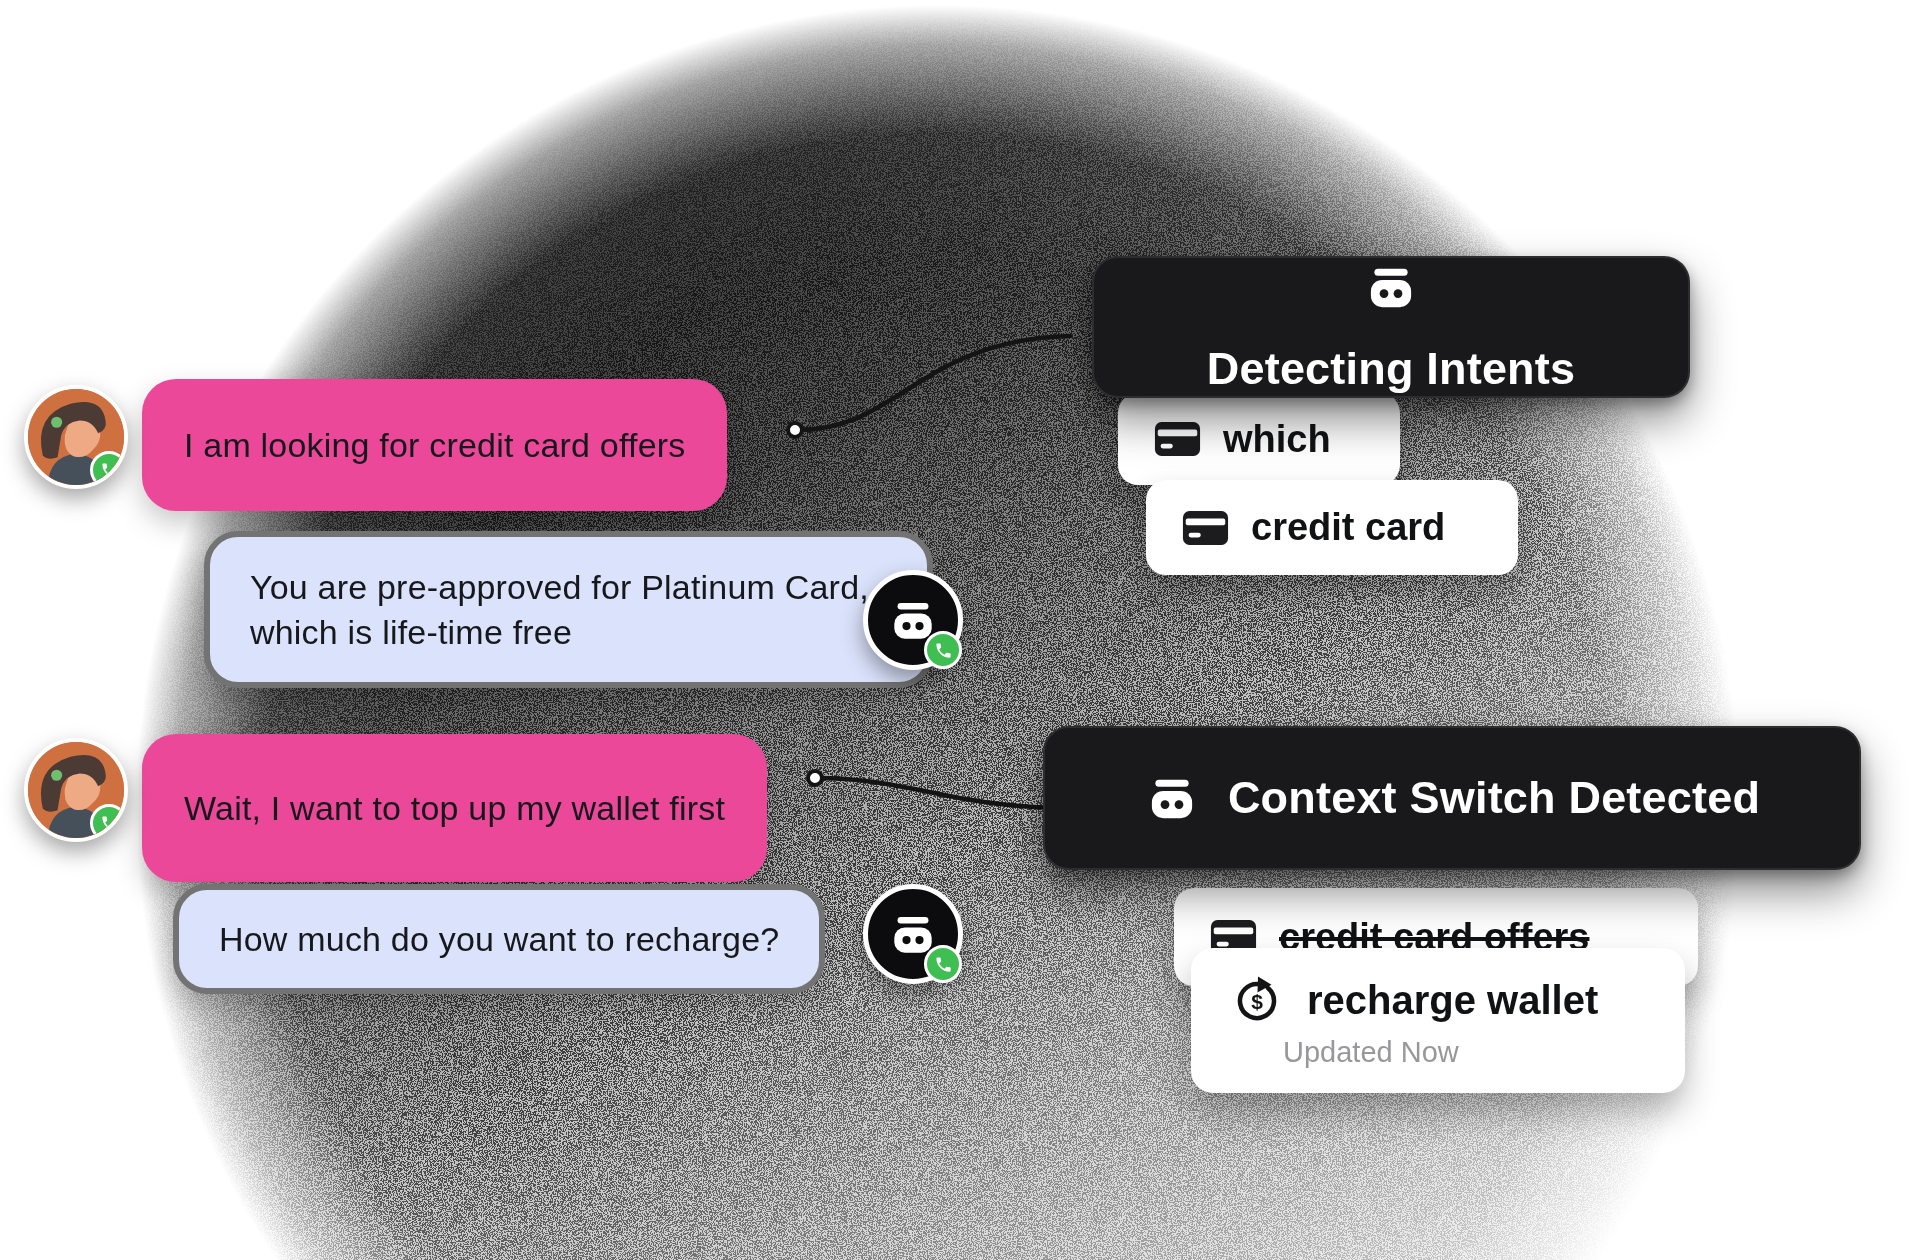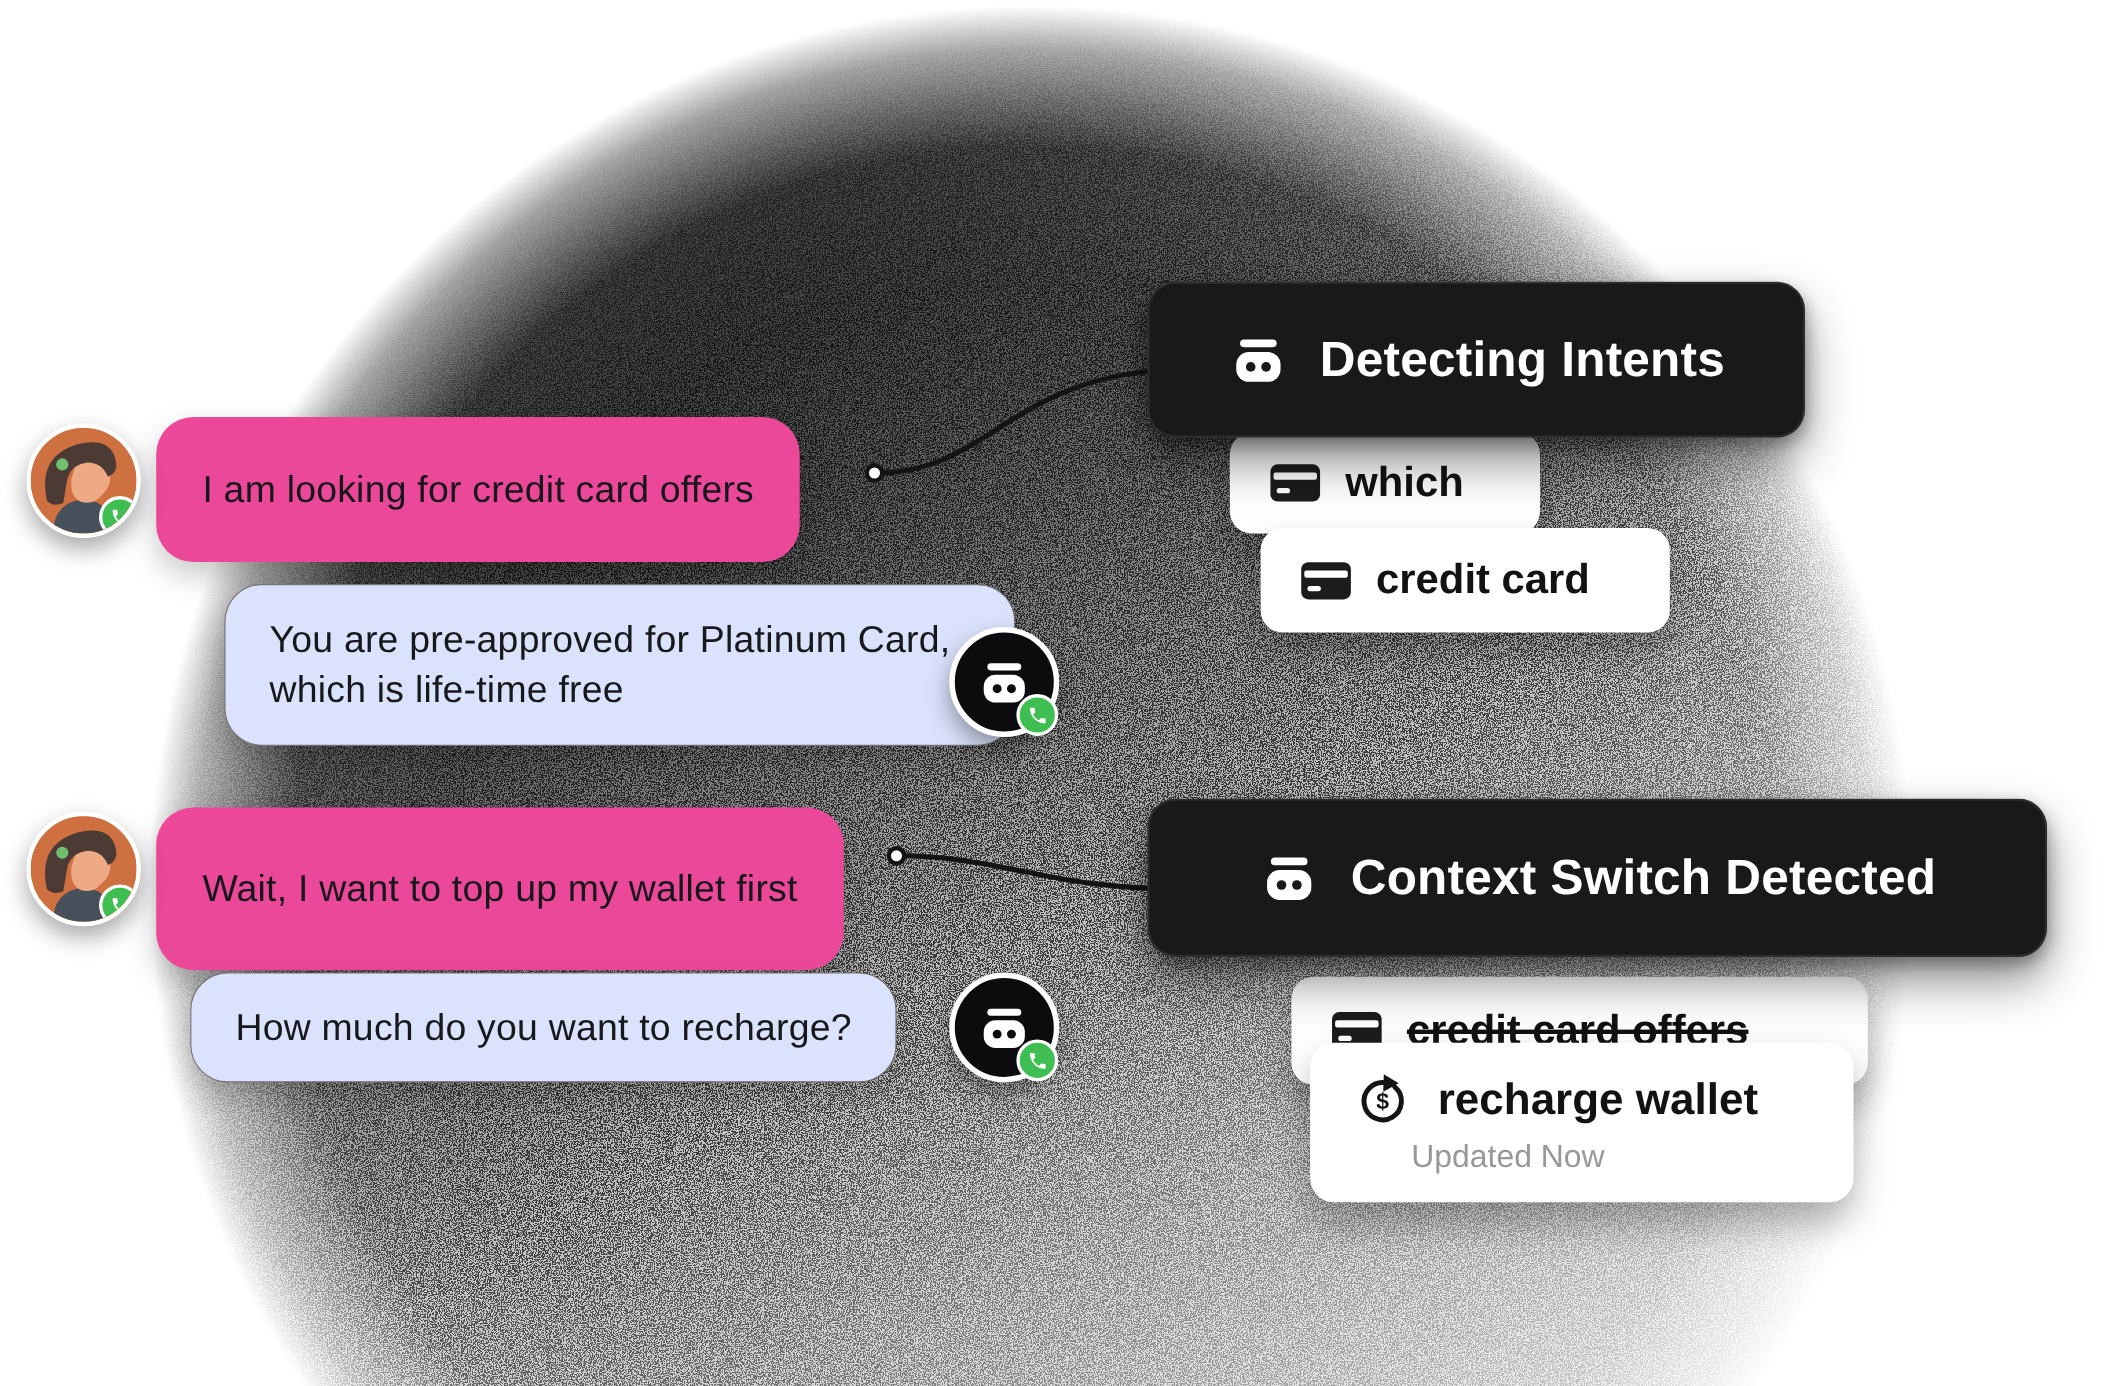--- a/index.html
+++ b/index.html
@@ -22,21 +22,21 @@
   .bubble{
     position:absolute;display:inline-flex;align-items:center;
     font-size:34px;line-height:1.32;letter-spacing:.2px;
     border-radius:34px;z-index:2;color:#17181b;
   }
   .bubble-user{
     background:#ec4899;padding:16px 42px;white-space:nowrap;
     box-shadow:0 12px 28px rgba(0,0,0,.22);
   }
   .bubble-bot{
-    background:#dbe3fc;border:1px solid #737373;padding:0 40px;
+    background:#dbe3fc;border:6px solid #737373;padding:0 40px;
     box-shadow:0 12px 26px rgba(0,0,0,.18);
   }
 
   
   .avatar{position:absolute;border-radius:50%;z-index:3;}
   .avatar-user{
     width:104px;height:104px;border:4px solid #ffffff;box-sizing:border-box;
     overflow:hidden;box-shadow:0 10px 22px rgba(0,0,0,.35);background:#cf7040;
   }
   .avatar-bot{
@@ -123,21 +123,21 @@
       <svg width="19" height="19" viewBox="0 0 24 24" xmlns="http://www.w3.org/2000/svg">
         <path d="M6.62 10.79c1.44 2.83 3.76 5.14 6.59 6.59l2.2-2.21c.27-.27.67-.36 1.02-.24 1.12.37 2.33.57 3.57.57.55 0 1 .45 1 1V20c0 .55-.45 1-1 1-9.39 0-17-7.61-17-17 0-.55.45-1 1-1h3.5c.55 0 1 .45 1 1 0 1.25.2 2.45.57 3.57.11.35.03.74-.25 1.02l-2.2 2.2z" fill="#ffffff"></path>
       </svg>
     </div>
   </div>
 
   <div class="bubble bubble-user" style="left:142px;top:379px;height:100px;">
     <span>I am looking for credit card offers</span>
   </div>
 
-  <div class="panel" style="left:1043px;top:256px;height:142px;min-width:598px;">
+  <div class="panel" style="left:1092px;top:256px;height:142px;min-width:598px;flex-direction:column;">
     <span class="icon">
       <svg width="56" height="56" viewBox="0 0 64 64" xmlns="http://www.w3.org/2000/svg">
         <rect x="13" y="11" width="38" height="8" rx="4" fill="#ffffff"></rect>
         <rect x="9" y="24" width="46" height="31" rx="13" fill="#ffffff"></rect>
         <circle cx="24" cy="39.5" r="5" fill="#19191b"></circle>
         <circle cx="40" cy="39.5" r="5" fill="#19191b"></circle>
       </svg>
     </span>
     <span class="panel-title">Detecting Intents</span>
   </div>

